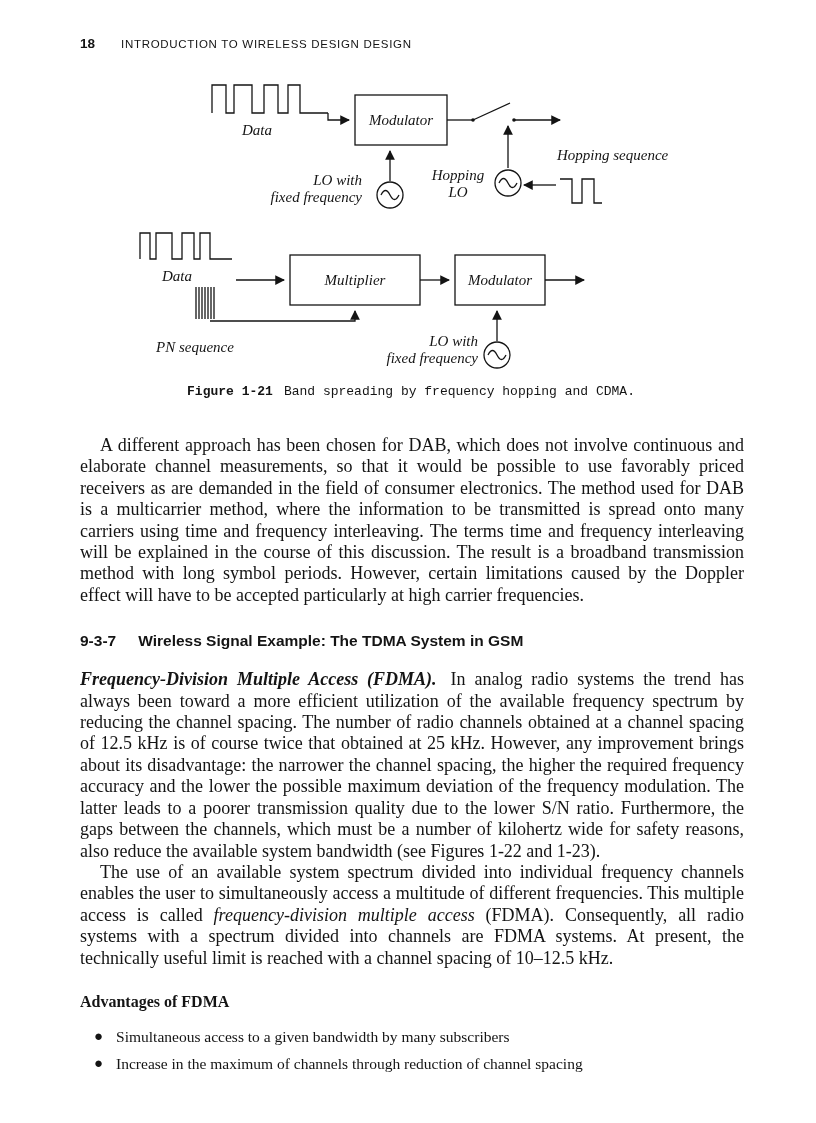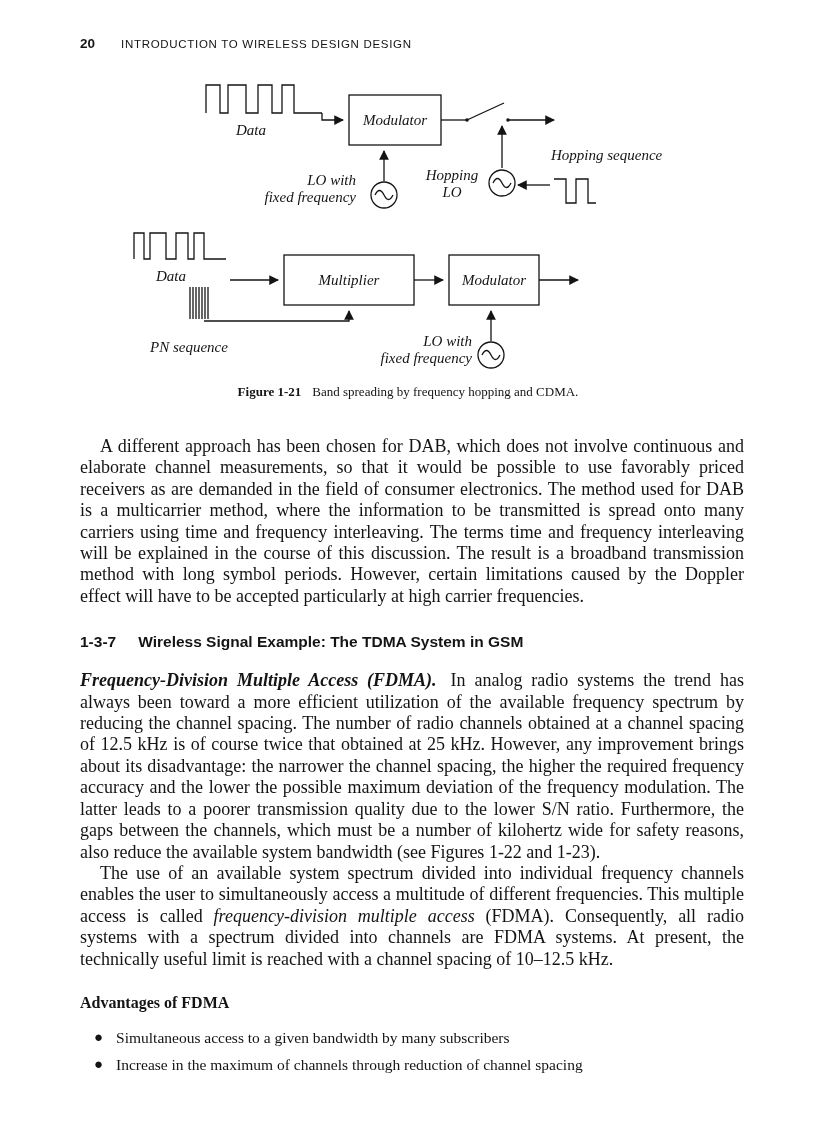--- a/index.html
+++ b/index.html
@@ -13,35 +13,35 @@
   .page { position: relative; width: 816px; height: 1123px; overflow: hidden; background: #fff; }
 
   .running-header {
     margin: 36px 72px 0 80px;
     display: flex; align-items: baseline; gap: 26px;
     font-family: "Liberation Sans", sans-serif;
   }
   .page-number { font-weight: bold; font-size: 13.5px; }
   .running-title { font-size: 11.5px; letter-spacing: 0.7px; }
 
-  .figure { margin-top: 22px; }
+  .figure { margin-top: 22px; margin-left: 6px; }
   .figure svg { display: block; margin-left: 104px; }
   svg text {
     font-family: "Liberation Serif", serif;
     font-style: italic;
     font-size: 15px;
     fill: #141414;
   }
   .diag-line { fill: none; stroke: #141414; stroke-width: 1.3; }
   .diag-box { fill: none; stroke: #141414; stroke-width: 1.3; }
   .diag-dot { fill: #141414; stroke: none; }
 
   .figure-caption {
     text-align: center;
-    font-family: Liberation Serif, serif;
+    font-family: Liberation Mono, monospace;
     font-size: 13px;
     margin-top: 9px;
   }
   .caption-label { font-weight: bold; margin-right: 11px; }
 
   .body-copy {
     margin: 36px 72px 0 80px;
     font-size: 18px;
     line-height: 21.4px;
     text-align: justify;
@@ -71,21 +71,21 @@
     font-size: 15.5px; line-height: 21.4px;
   }
   .bullet-dot { margin-left: 14px; font-size: 15px; }
 </style>
 </head>
 <body>
 
 <div class="page">
 
   <div class="running-header">
-    <span class="page-number">20</span>
+    <span class="page-number">18</span>
     <span class="running-title">INTRODUCTION TO WIRELESS DESIGN DESIGN</span>
   </div>
 
   <div class="figure">
     <svg width="640" height="302" viewBox="0 0 640 302">
       <defs>
         <marker id="arr" viewBox="0 0 10 10" refX="9" refY="5" markerWidth="7.5" markerHeight="7.5" orient="auto">
           <path d="M0 0 L10 5 L0 10 z" fill="#141414"></path>
         </marker>
       </defs>
@@ -155,21 +155,21 @@
     <div class="figure-caption">
       <span class="caption-label">Figure 1-21</span><span>Band spreading by frequency hopping and CDMA.</span>
     </div>
   </div>
 
   <div class="body-copy">
     <p class="indent">A different approach has been chosen for DAB, which does not involve continuous and elaborate channel measurements, so that it would be possible to use favorably priced receivers as are demanded in the field of consumer electronics. The method used for DAB is a multicarrier method, where the information to be transmitted is spread onto many carriers using time and frequency interleaving. The terms time and frequency interleaving will be explained in the course of this discussion. The result is a broadband transmission method with long symbol periods. However, certain limitations caused by the Doppler effect will have to be accepted particularly at high carrier frequencies.</p>
   </div>
 
   <h2 class="section-heading">
-    <span class="section-number">1-3-7</span><span>Wireless Signal Example: The TDMA System in GSM</span>
+    <span class="section-number">9-3-7</span><span>Wireless Signal Example: The TDMA System in GSM</span>
   </h2>
 
   <div class="body-copy" style="margin-top:14px;font-family:Liberation Serif, serif;">
     <p>
       <span class="runin">Frequency-Division Multiple Access (FDMA).</span>
       <span>In analog radio systems the trend has always been toward a more efficient utilization of the available frequency spectrum by reducing the channel spacing. The number of radio channels obtained at a channel spacing of 12.5 kHz is of course twice that obtained at 25 kHz. However, any improvement brings about its disadvantage: the narrower the channel spacing, the higher the required frequency accuracy and the lower the possible maximum deviation of the frequency modulation. The latter leads to a poorer transmission quality due to the lower S/N ratio. Furthermore, the gaps between the channels, which must be a number of kilohertz wide for safety reasons, also reduce the available system bandwidth (see Figures 1-22 and 1-23).</span>
     </p>
     <p class="indent">
       <span>The use of an available system spectrum divided into individual frequency channels enables the user to simultaneously access a multitude of different frequencies. This multiple access is called</span>
       <span class="italic">frequency-division multiple access</span>

